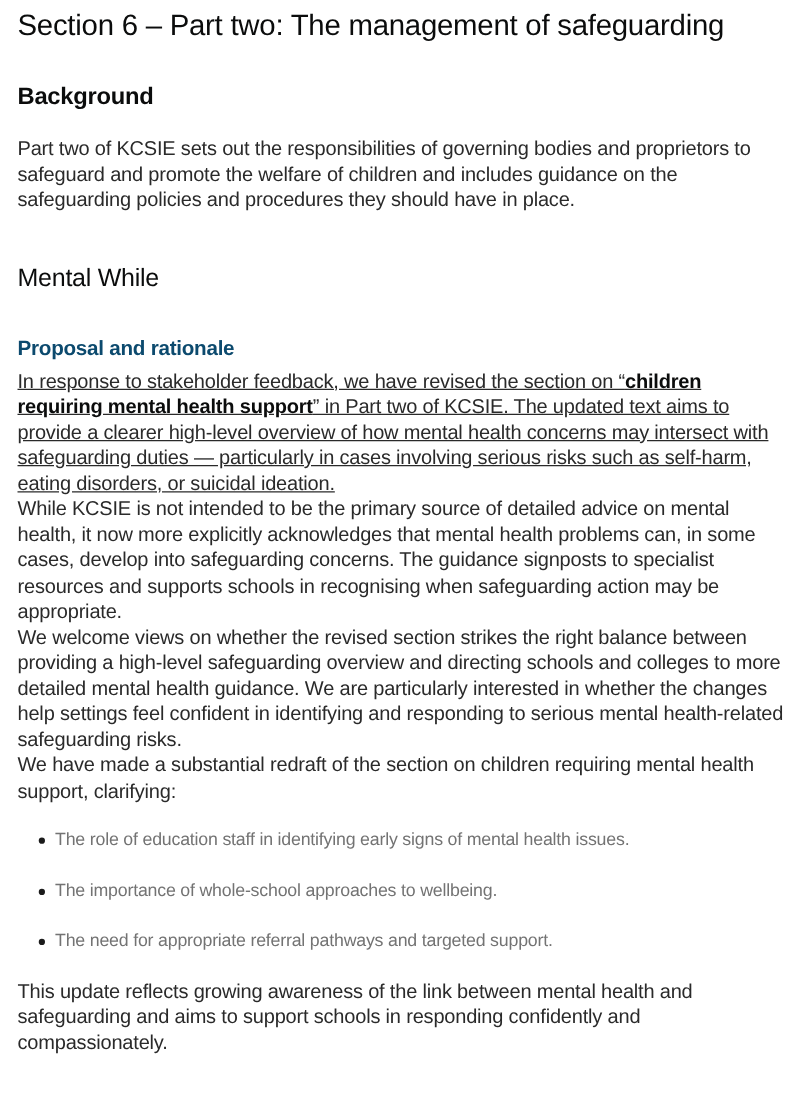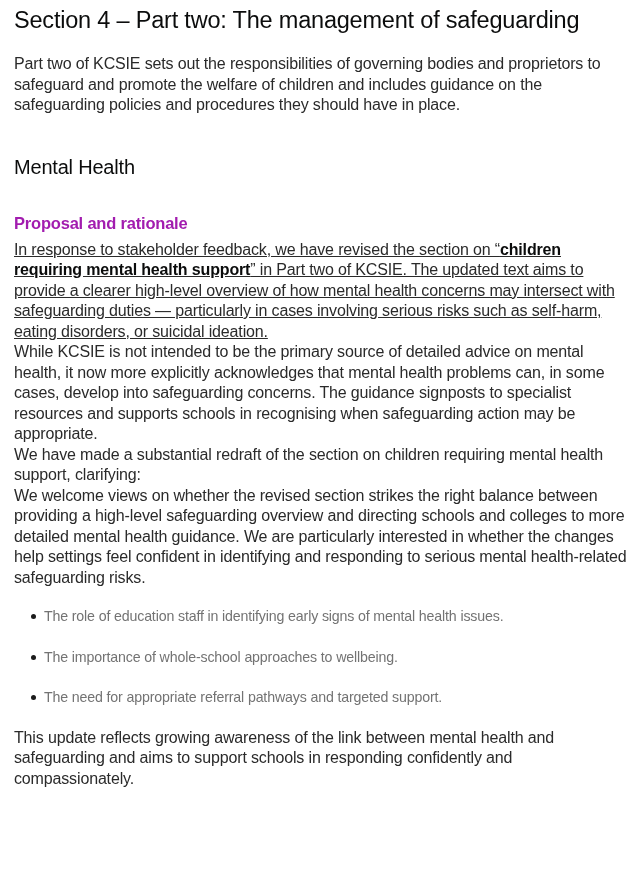--- a/index.html
+++ b/index.html
@@ -13,21 +13,21 @@
     font-family: "Liberation Sans", sans-serif;
     font-weight: 400; font-size: 23.5px; letter-spacing: -0.2px;
     margin: 0; padding-top: 5px; line-height: 30px; color: #0b0c0c;
   }
   h2 {
     font-weight: 700; font-size: 19px; margin: 30px 0 0 0; line-height: 26px; color: #0b0c0c;
     letter-spacing: -0.2px;
   }
   h2.mh { font-weight: 400; font-size: 20px; margin-top: 38px; }
   h3 {
-    font-weight: 700; font-size: 16.5px; margin: 32px 0 0 0; line-height: 22px; color: #a21caf;
+    font-weight: 700; font-size: 16.5px; margin: 32px 0 0 0; line-height: 22px; color: #0c4a6e;
     letter-spacing: -0.2px;
   }
   p {
     font-size: 16px; line-height: 20.5px; margin: 0; color: #2a2a2a;
     letter-spacing: -0.15px;
   }
   p.bg { margin-top: 19px; }
   p.first { margin-top: 6px; text-decoration: underline; }
   p.next { }
   ul { list-style: none; margin: 18px 0 0 0; padding: 0 0 0 30px; }
@@ -39,32 +39,33 @@
     position: absolute; left: -13px; top: 8px; width: 5px; height: 5px;
     border-radius: 50%; background: #1b1b1b;
   }
   p.last { margin-top: 0px; }
   b { color: #0b0c0c; }
 </style>
 </head>
 <body>
 
 <div class="page">
-  <h1>Section 4 – Part two: The management of safeguarding</h1>
+  <h1>Section 6 – Part two: The management of safeguarding</h1>
 
+  <h2>Background</h2>
   <p class="bg">Part two of KCSIE sets out the responsibilities of governing bodies and proprietors to safeguard and promote the welfare of children and includes guidance on the safeguarding policies and procedures they should have in place.</p>
 
-  <h2 class="mh">Mental Health</h2>
+  <h2 class="mh">Mental While</h2>
   <h3>Proposal and rationale</h3>
 
   <p class="first"><span>In response to stakeholder feedback, we have revised the section on “</span><b>children requiring mental health support</b><span>” in Part two of KCSIE. The updated text aims to provide a clearer high-level overview of how mental health concerns may intersect with safeguarding duties — particularly in cases involving serious risks such as self-harm, eating disorders, or suicidal ideation.</span></p>
 
   <p class="next">While KCSIE is not intended to be the primary source of detailed advice on mental health, it now more explicitly acknowledges that mental health problems can, in some cases, develop into safeguarding concerns. The guidance signposts to specialist resources and supports schools in recognising when safeguarding action may be appropriate.</p>
+  <p class="next">We welcome views on whether the revised section strikes the right balance between providing a high-level safeguarding overview and directing schools and colleges to more detailed mental health guidance. We are particularly interested in whether the changes help settings feel confident in identifying and responding to serious mental health-related safeguarding risks.</p>
   <p class="next">We have made a substantial redraft of the section on children requiring mental health support, clarifying:</p>
-  <p class="next">We welcome views on whether the revised section strikes the right balance between providing a high-level safeguarding overview and directing schools and colleges to more detailed mental health guidance. We are particularly interested in whether the changes help settings feel confident in identifying and responding to serious mental health-related safeguarding risks.</p>
 
   <ul>
     <li><span class="bullet"></span><span>The role of education staff in identifying early signs of mental health issues.</span></li>
     <li><span class="bullet"></span><span>The importance of whole-school approaches to wellbeing.</span></li>
     <li><span class="bullet"></span><span>The need for appropriate referral pathways and targeted support.</span></li>
   </ul>
 
   <p class="last">This update reflects growing awareness of the link between mental health and safeguarding and aims to support schools in responding confidently and compassionately.</p>
 </div>
 

